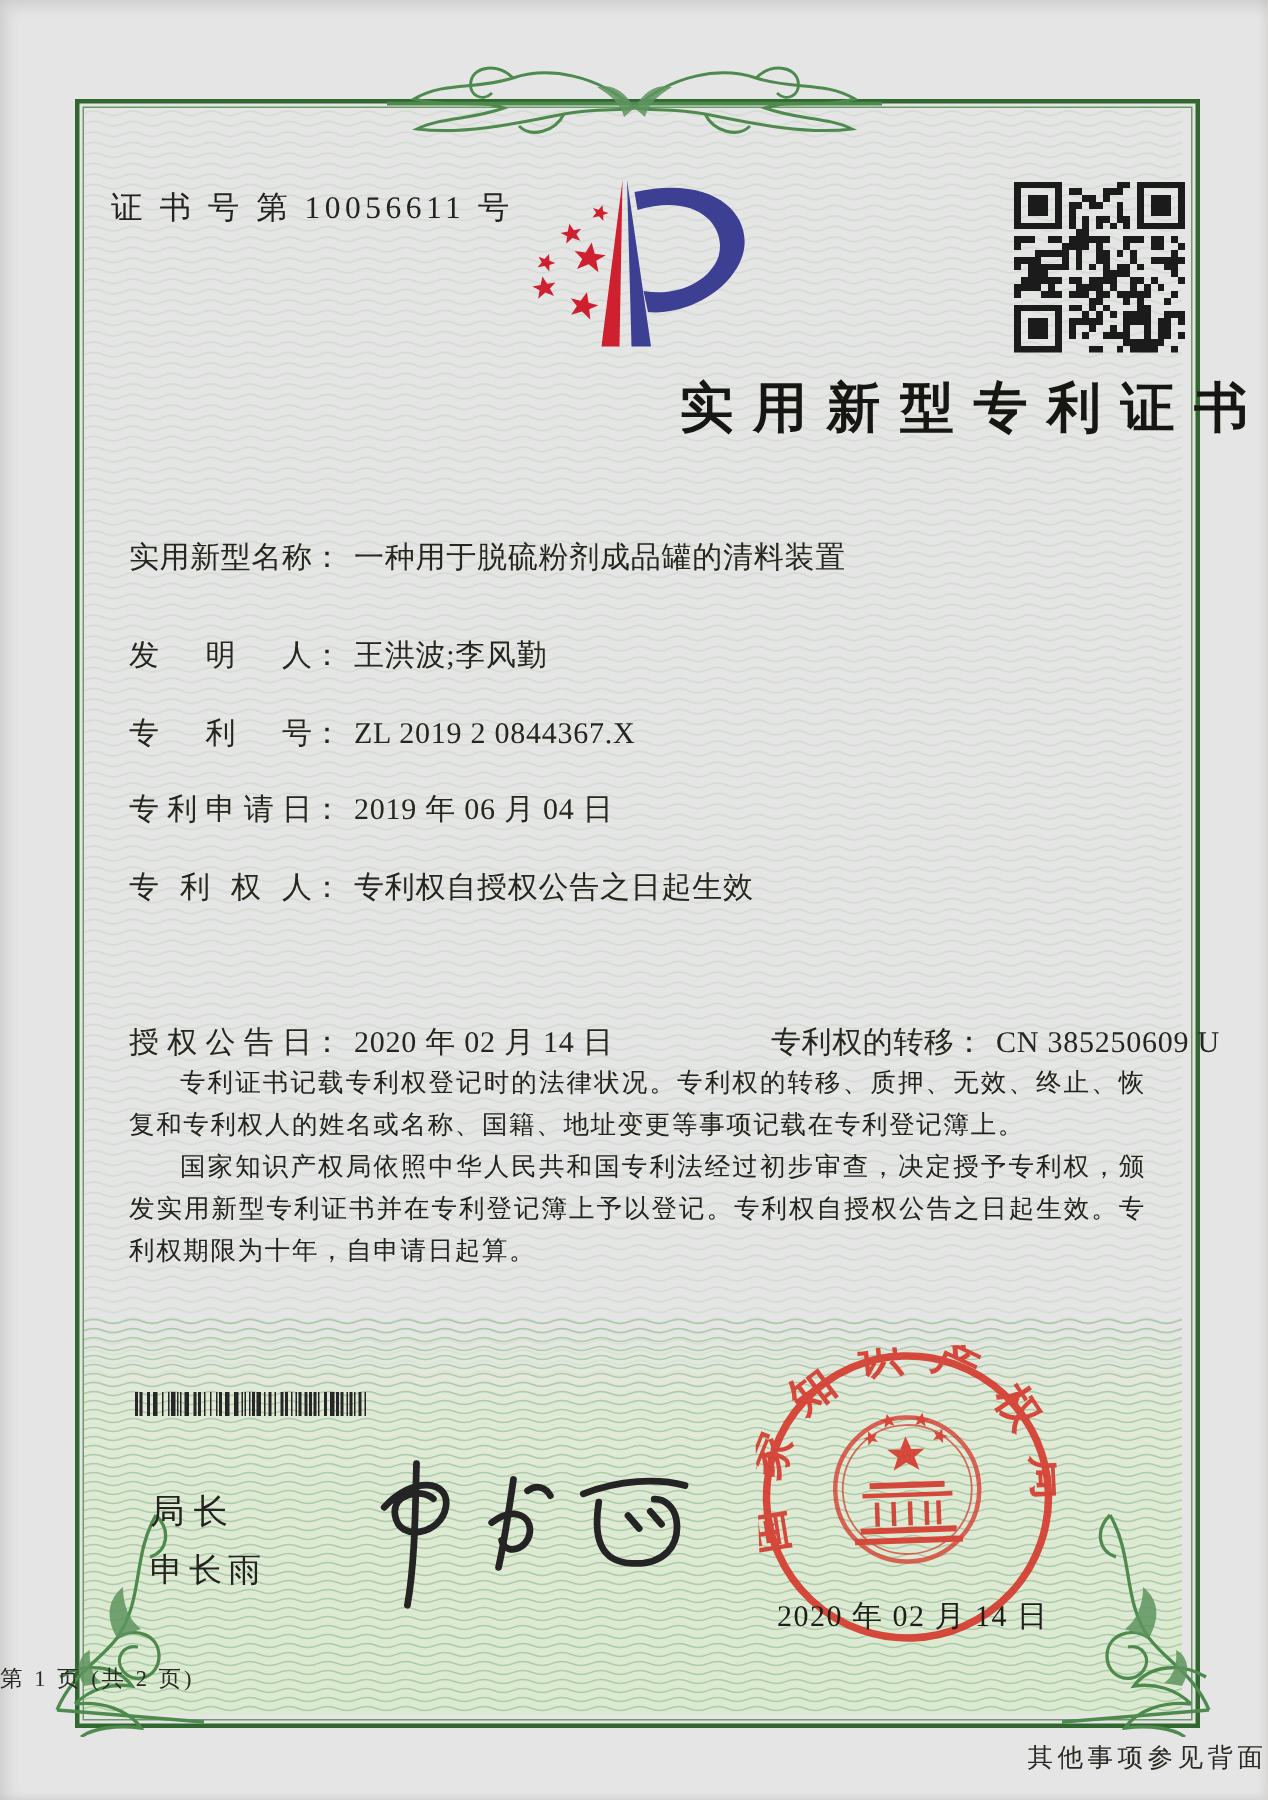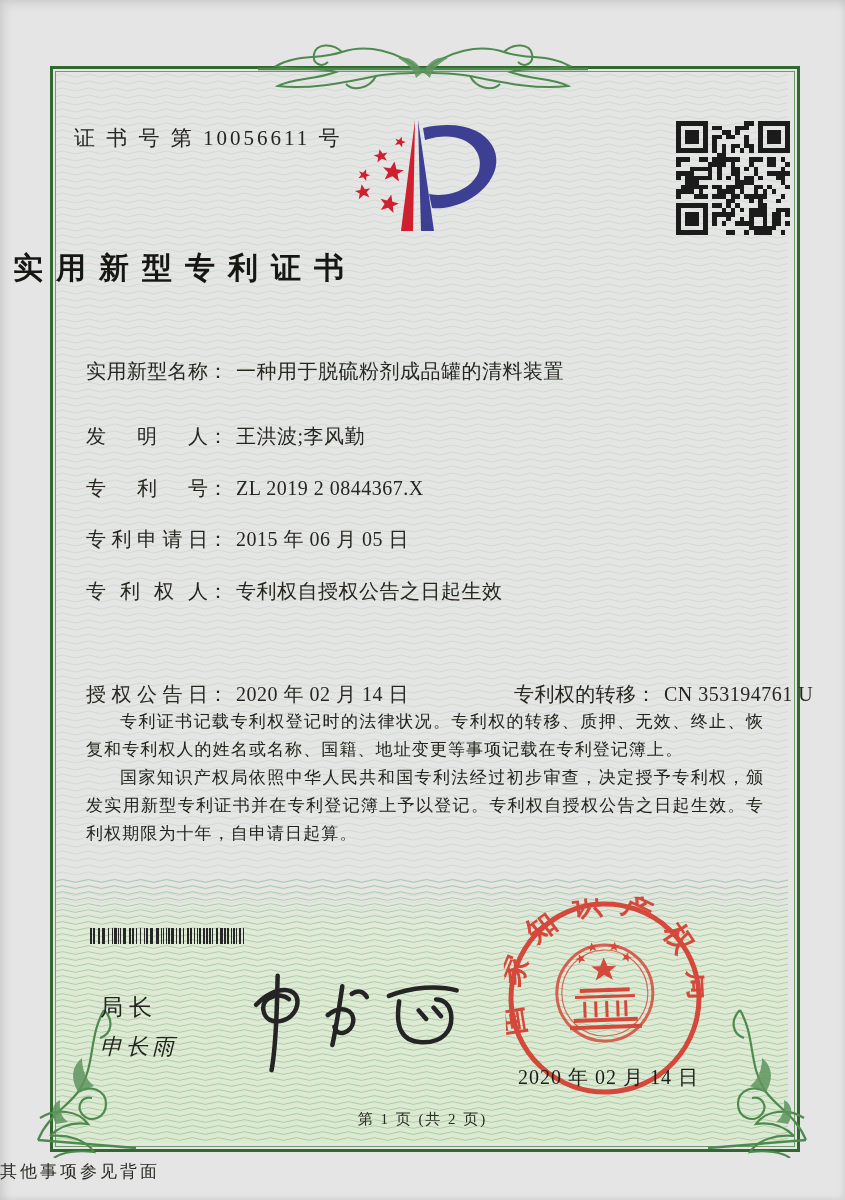--- a/index.html
+++ b/index.html
@@ -12,39 +12,39 @@
   .waves{position:absolute;left:56px;top:72px;width:732px;height:1068px;opacity:.28;}
   .band-green{position:absolute;left:56px;top:878px;width:732px;height:265px;
       background:linear-gradient(to bottom, rgba(226,238,216,0) 0%, rgba(223,236,211,.75) 22%, rgba(219,234,207,.92) 100%);}
   .waves-low{position:absolute;left:56px;top:878px;width:732px;height:265px;opacity:.55;}
   .ornament-top{position:absolute;left:258px;top:32px;width:330px;height:74px;}
   .ornament-bl{position:absolute;left:26px;top:1008px;width:120px;height:150px;}
   .ornament-br{position:absolute;left:698px;top:1008px;width:120px;height:150px;transform:scaleX(-1);}
   .cert-no{position:absolute;left:74px;top:124px;font-size:21px;letter-spacing:3px;color:#23231f;}
   .logo{position:absolute;left:336px;top:112px;width:192px;height:126px;}
   .qr{position:absolute;left:676px;top:121px;width:114px;height:114px;}
-  .title{position:absolute;left:0;top:248px;width:100%;text-align:left;font-size:30px;font-weight:bold;
+  .title{position:absolute;left:0;top:248px;width:100%;text-align:right;font-size:36px;font-weight:bold;
          letter-spacing:13px;text-indent:13px;color:#161613;}
   .field-row{position:absolute;left:86px;width:690px;font-size:20px;color:#26261f;white-space:nowrap;}
   .flabel{display:inline-block;width:122px;text-align:justify;text-align-last:justify;}
   .fcolon{display:inline-block;margin-right:8px;}
   .fvalue{letter-spacing:.5px;}
   .r1{top:358px}.r2{top:423px}.r3{top:475px}.r4{top:526px}.r5{top:578px}.r6{top:630px}.r7{top:681px}
   .grant2{position:absolute;left:428px;top:0;}
   .paras{position:absolute;left:86px;top:708px;width:678px;font-size:17px;line-height:28px;
          letter-spacing:1.1px;color:#23231d;text-align:justify;}
   .paras p{margin:0;text-indent:2em;}
   .barcode{position:absolute;left:90px;top:928px;width:156px;height:16px;}
   .signer-title{position:absolute;left:100px;top:992px;font-size:23px;letter-spacing:6px;color:#23231f;}
-  .signer-name{position:absolute;left:100px;top:1032px;font-size:22px;letter-spacing:4px;color:#23231f;font-style:italic;}
+  .signer-name{position:absolute;left:100px;top:1032px;font-size:22px;letter-spacing:4px;color:#23231f;}
   .signature{position:absolute;left:222px;top:966px;width:255px;height:105px;transform:rotate(-3deg);}
   .seal{position:absolute;left:505px;top:898px;width:200px;height:200px;opacity:.9;transform:rotate(-2deg);}
   .seal-date{position:absolute;left:518px;top:1064px;font-size:20px;letter-spacing:1px;color:#1d1d1a;font-weight:500;}
-  .page-info{position:absolute;left:0;top:1110px;width:100%;text-align:center;font-size:15px;letter-spacing:2px;color:#2a2a24;}
-  .back-note{position:absolute;left:0;top:1160px;width:100%;text-align:left;font-size:17px;letter-spacing:3px;color:#2a2a24;}
+  .page-info{position:absolute;left:0;top:1110px;width:100%;text-align:left;font-size:15px;letter-spacing:2px;color:#2a2a24;}
+  .back-note{position:absolute;left:0;top:1160px;width:100%;text-align:right;font-size:17px;letter-spacing:3px;color:#2a2a24;}
 </style>
 </head>
 <body>
 
 <div class="page">
 
   <svg width="0" height="0" style="position:absolute" aria-hidden="true">
     <defs>
       <pattern id="wv" width="26" height="7" patternUnits="userSpaceOnUse">
         <path d="M0,3.5 Q6.5,0.5 13,3.5 T26,3.5" fill="none" stroke="#9dc497" stroke-width="1"></path>
@@ -453,29 +453,29 @@
   <div class="field-row r1">
     <span class="flabel">实用新型名称</span><span class="fcolon">：</span><span class="fvalue">一种用于脱硫粉剂成品罐的清料装置</span>
   </div>
   <div class="field-row r2">
     <span class="flabel">发明人</span><span class="fcolon">：</span><span class="fvalue">王洪波;李风勤</span>
   </div>
   <div class="field-row r3">
     <span class="flabel">专利号</span><span class="fcolon">：</span><span class="fvalue">ZL 2019 2 0844367.X</span>
   </div>
   <div class="field-row r4">
-    <span class="flabel">专利申请日</span><span class="fcolon">：</span><span class="fvalue">2015 年 06 月 05 日</span>
+    <span class="flabel">专利申请日</span><span class="fcolon">：</span><span class="fvalue">2019 年 06 月 04 日</span>
   </div>
   <div class="field-row r5">
     <span class="flabel">专利权人</span><span class="fcolon">：</span><span class="fvalue">专利权自授权公告之日起生效</span>
   </div>
   <div class="field-row r7">
     <span class="flabel">授权公告日</span><span class="fcolon">：</span><span class="fvalue">2020 年 02 月 14 日</span>
     <span class="grant2">
-      <span class="flabel">专利权的转移</span><span class="fcolon">：</span><span class="fvalue">CN 353194761 U</span>
+      <span class="flabel">专利权的转移</span><span class="fcolon">：</span><span class="fvalue">CN 385250609 U</span>
     </span>
   </div>
 
   <div class="paras">
     <p>专利证书记载专利权登记时的法律状况。专利权的转移、质押、无效、终止、恢复和专利权人的姓名或名称、国籍、地址变更等事项记载在专利登记簿上。</p>
     <p>国家知识产权局依照中华人民共和国专利法经过初步审查，决定授予专利权，颁发实用新型专利证书并在专利登记簿上予以登记。专利权自授权公告之日起生效。专利权期限为十年，自申请日起算。</p>
   </div>
 
   <svg class="barcode" id="barcode-svg" viewBox="0 0 156 16" preserveAspectRatio="none">
       <rect x="0" y="0" width="2" height="16" fill="#262626"></rect>

